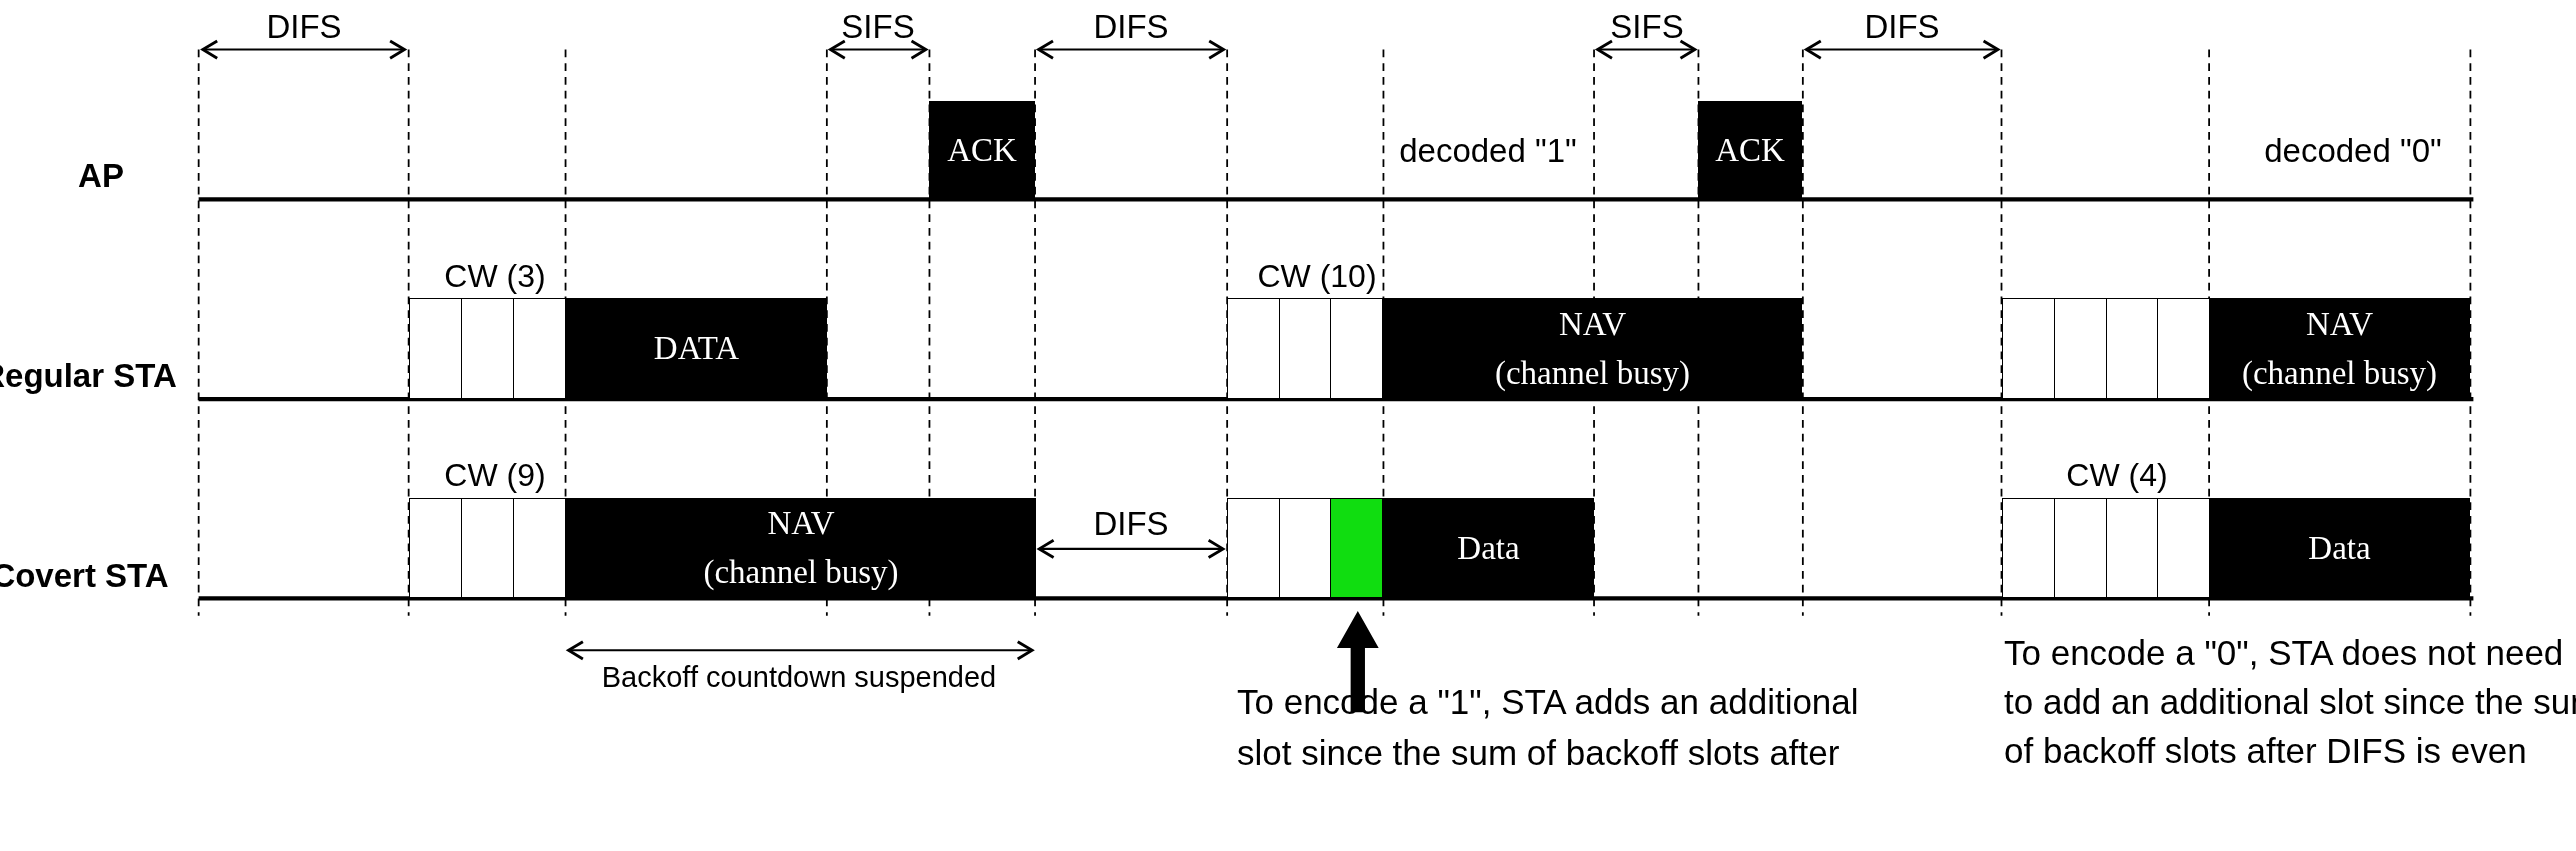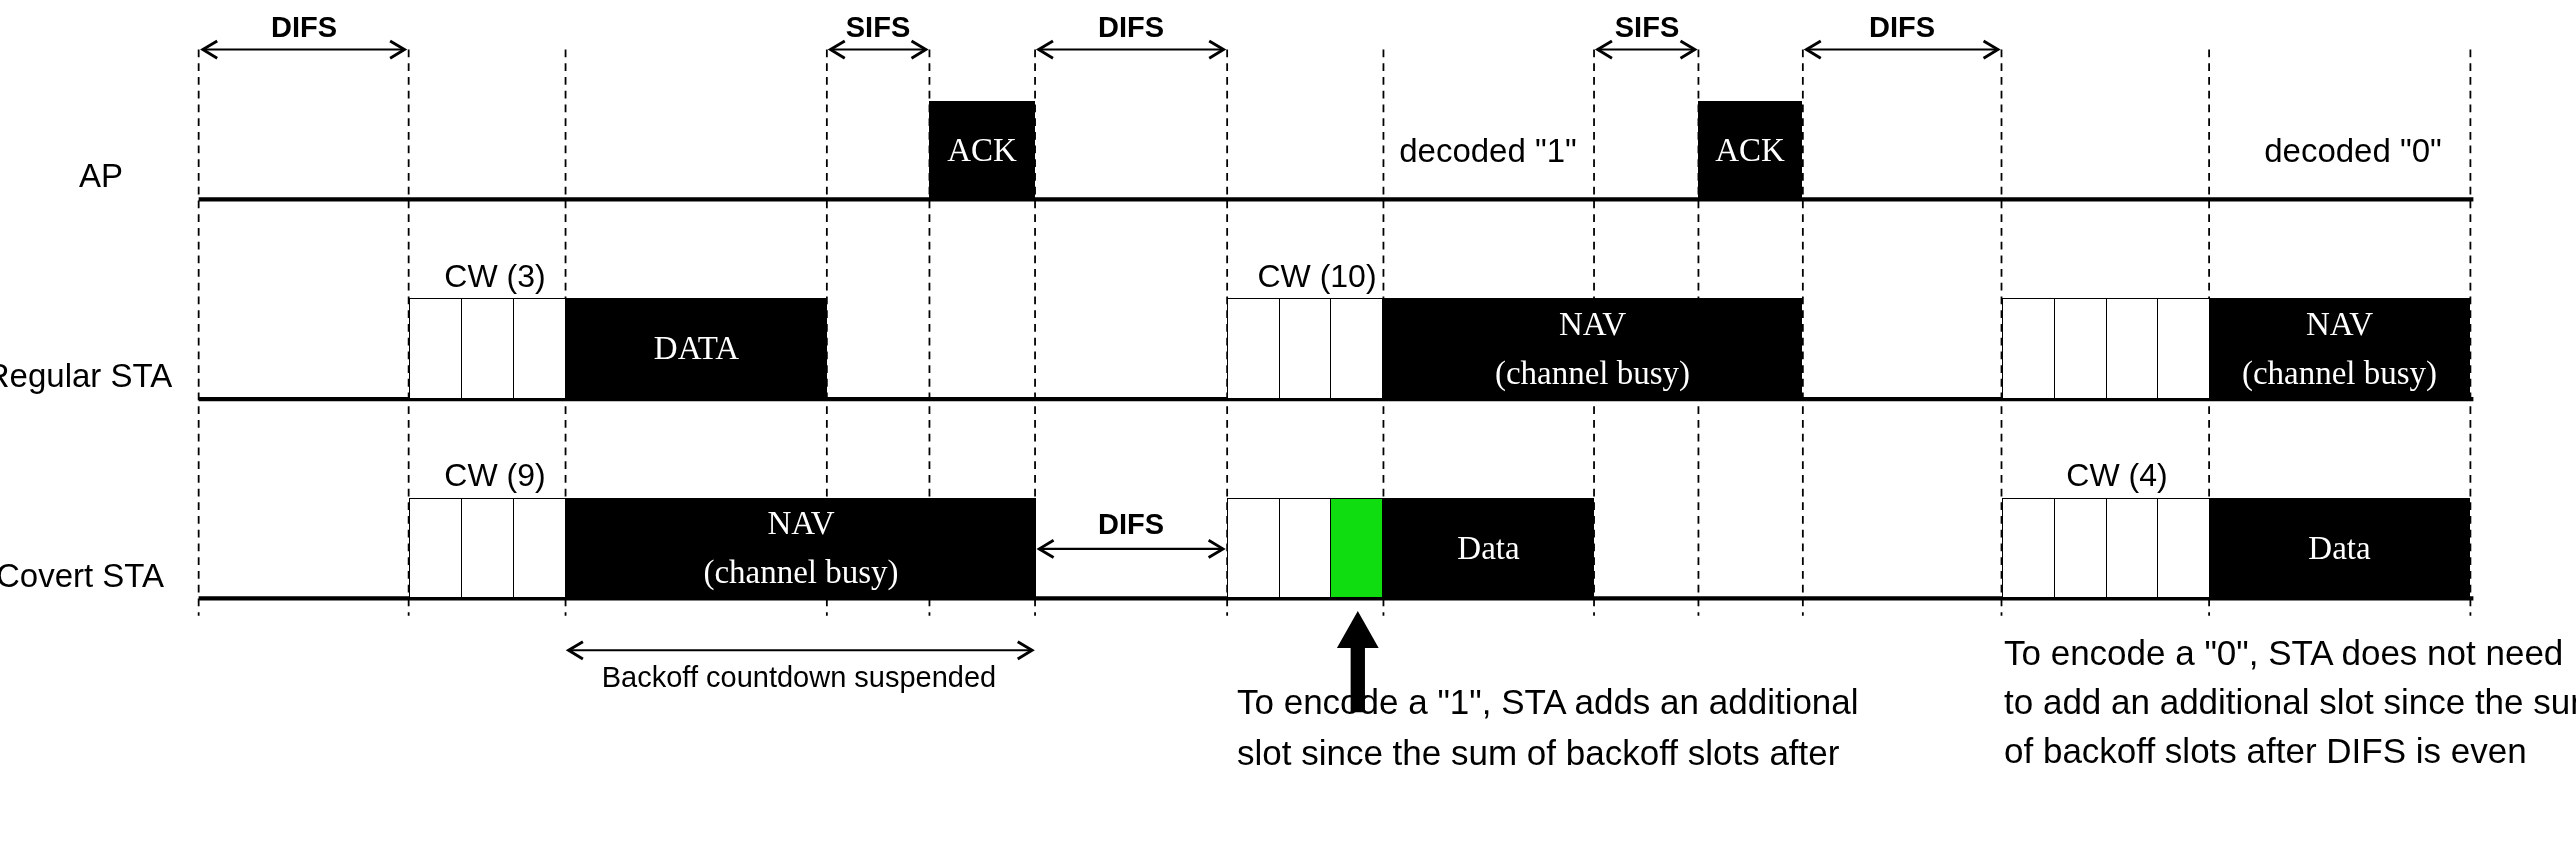--- a/index.html
+++ b/index.html
@@ -2,22 +2,22 @@
 <html style="--c-bg: #ffffff; --c-block: #000000; --c-block-text: #ffffff; --c-text: #000000;font-size:9.5px"><head>
 <meta charset="utf-8">
 <style>
   html,body{margin:0;padding:0;background:#fff;}
   .canvas{
     position:relative;width:2576px;height:852px;background:var(--c-bg,#fff);
     font-family:"Liberation Sans", sans-serif;color:var(--c-text,#000);overflow:hidden;
   }
   svg.layer{position:absolute;left:0;top:0;width:2576px;height:852px;}
   .lbl{position:absolute;transform:translate(-50%,-50%);white-space:nowrap;font-size:33px;}
-  .interval-lbl{font-size:29px;font-weight:bold;}
-  .row-lbl{font-size:33px;}
+  .interval-lbl{font-size:33px;}
+  .row-lbl{font-size:33px;font-weight:bold;}
   .cw-lbl{font-size:32px;margin-left:12px;}
   .decoded-lbl{font-size:33px;}
   .block{
     position:absolute;background:var(--c-block,#000);color:var(--c-block-text,#fff);
     display:flex;flex-direction:column;align-items:center;justify-content:center;
     font-size:33px;line-height:1.48;text-align:center;font-family:Liberation Serif, serif;
   }
   .slots{
     position:absolute;display:flex;background:#fff;
     border:1.8px solid #000;box-sizing:border-box;

